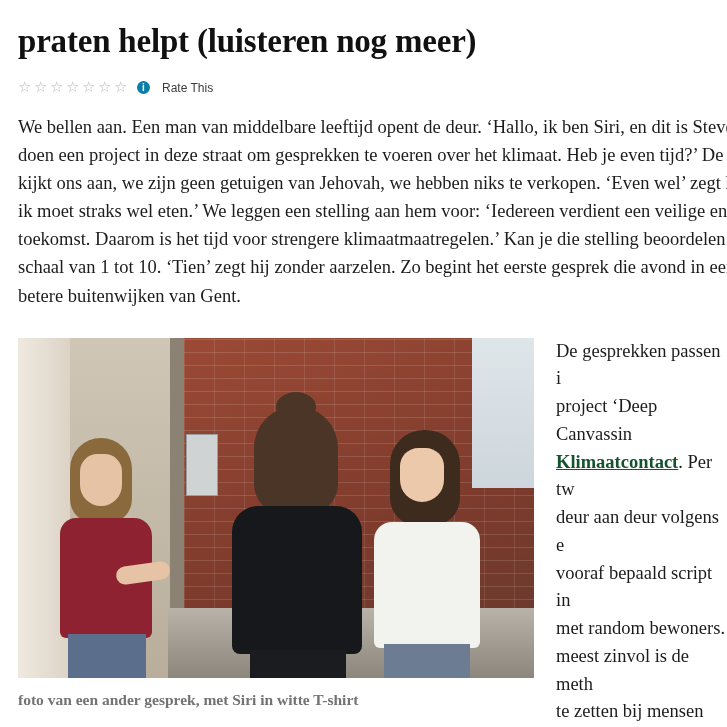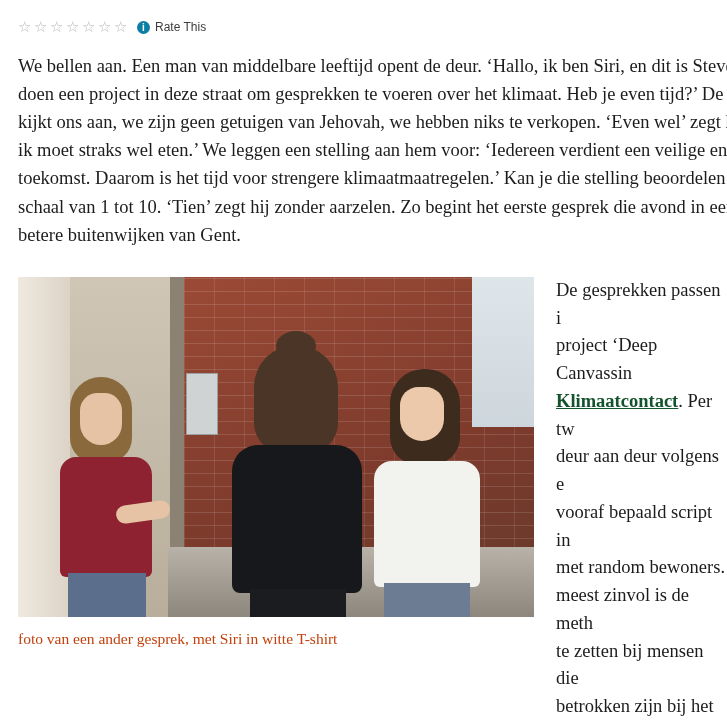--- a/index.html
+++ b/index.html
@@ -61,21 +61,21 @@
     font-weight: bold;
     line-height: 13px;
     text-align: center;
     margin-left: 8px;
     display: inline-block;
   }
   .rate-label {
     font-family: "Liberation Sans", sans-serif;
     font-size: 12px;
     color: #3c3c3c;
-    margin-left: 5px;
+    margin-left: 12px;
   }
   .body-text {
     font-family: "Liberation Serif", serif;
     font-size: 18.5px;
     line-height: 1.52;
     color: #1c1c1c;
     margin: 16px 0 0 0;
     width: 760px;
     white-space: pre-wrap;
   }
@@ -93,23 +93,24 @@
     height: 340px;
     display: block;
     border: 0;
     background: #6d6256;
     position: relative;
     overflow: hidden;
   }
   .figure-caption {
     font-family: "Liberation Serif", serif;
     font-size: 15.5px;
-    color: #c2410c;
+    color: #737373;
     margin-top: 12px;
     line-height: 1.3;
+    font-weight: bold;
   }
   .sidecol {
     margin-left: 22px;
     width: 240px;
     font-family: "Liberation Serif", serif;
     font-size: 18.5px;
     line-height: 1.50;
     color: #1c1c1c;
     white-space: pre-wrap;
   }
@@ -169,20 +170,21 @@
   .p3 .hair { position:absolute; left: 20px; top: 0; width: 70px; height: 96px; background:#3d2b1e; border-radius: 34px 34px 28px 28px; }
   .p3 .face { position:absolute; left: 30px; top: 18px; width: 44px; height: 54px; background:#edc9ab; border-radius: 20px 20px 24px 24px; }
   .p3 .torso { position:absolute; left: 4px; top: 92px; width: 106px; height: 126px; background:#f2f2ef; border-radius: 18px 18px 6px 6px; }
   .p3 .jeans { position:absolute; left: 14px; top: 214px; width: 86px; height: 44px; background:#6c7c92; }
 </style>
 </head>
 <body>
 
 <div class="page">
 
+  <h1 class="post-title">praten helpt (luisteren nog meer)</h1>
 
   <div class="rating-row">
     <div class="stars">
       <span class="star">☆</span>
       <span class="star">☆</span>
       <span class="star">☆</span>
       <span class="star">☆</span>
       <span class="star">☆</span>
       <span class="star">☆</span>
       <span class="star">☆</span>

